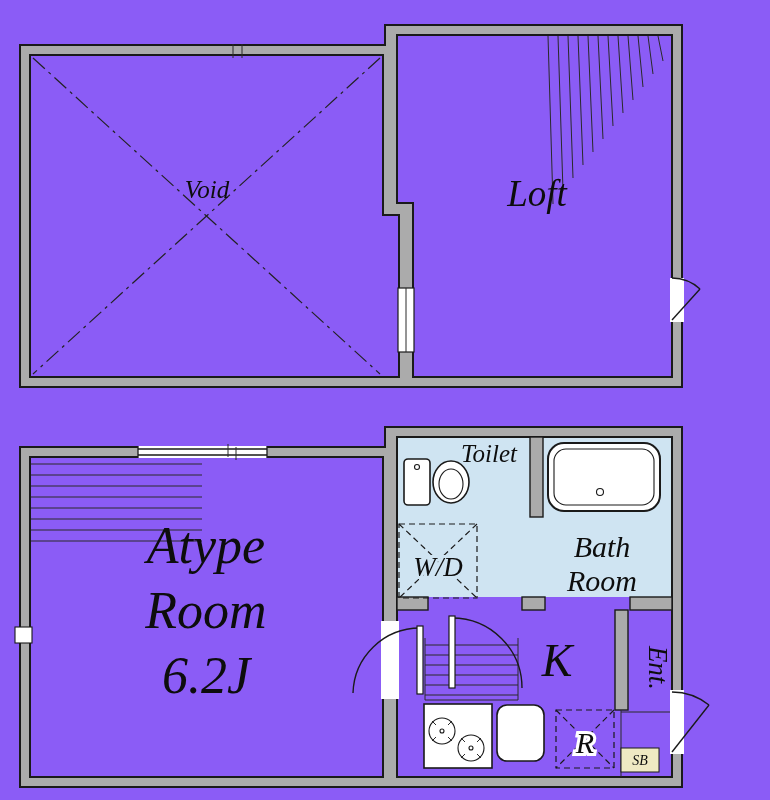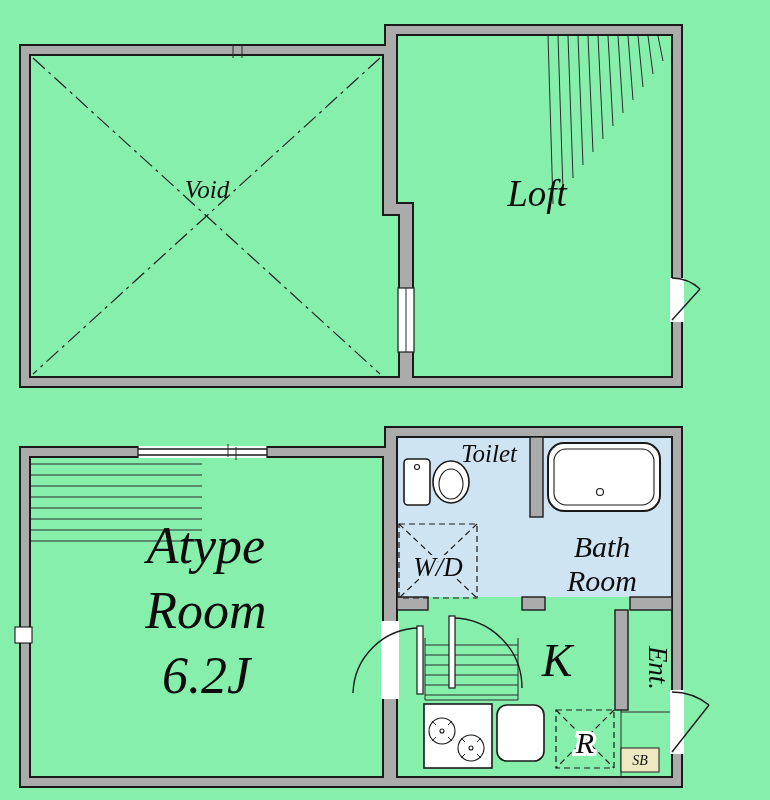--- a/index.html
+++ b/index.html
@@ -1,16 +1,16 @@
 <!DOCTYPE html>
 <html><head>
 <meta charset="utf-8">
 <style>
   html,body{margin:0;padding:0;background:#ffffff;}
-  .stage{position:relative;width:770px;height:800px;background:#86efac;overflow:hidden;}
+  .stage{position:relative;width:770px;height:800px;background:#8b5cf6;overflow:hidden;}
   svg text{
     font-family:"Liberation Serif", serif;
     font-style:italic;
     fill:#0d0d0d;
     text-anchor:middle;
   }
   .wall{stroke:#1a1a1a;stroke-width:2;}
   .stub{stroke:#1a1a1a;stroke-width:1.4;}
   .ln{stroke:#1a1a1a;stroke-width:1.3;fill:none;}
   .thin{stroke:#2a2a2a;stroke-width:1;fill:none;}

